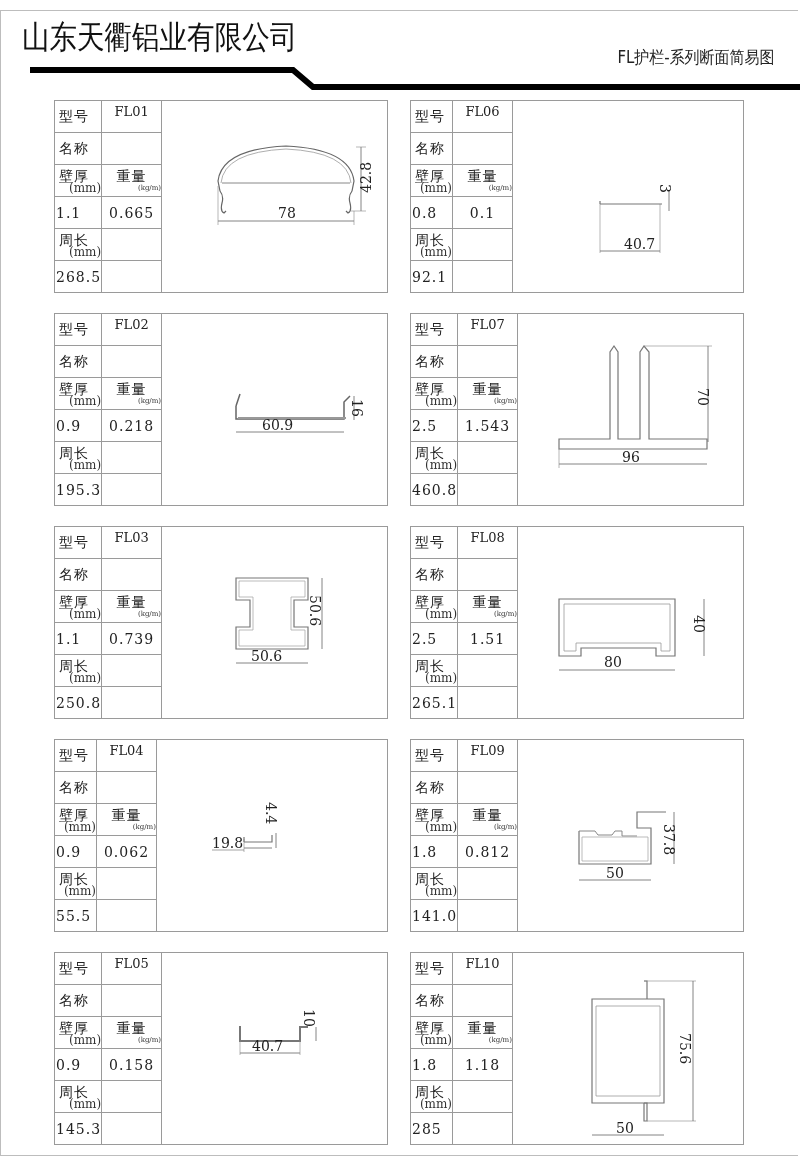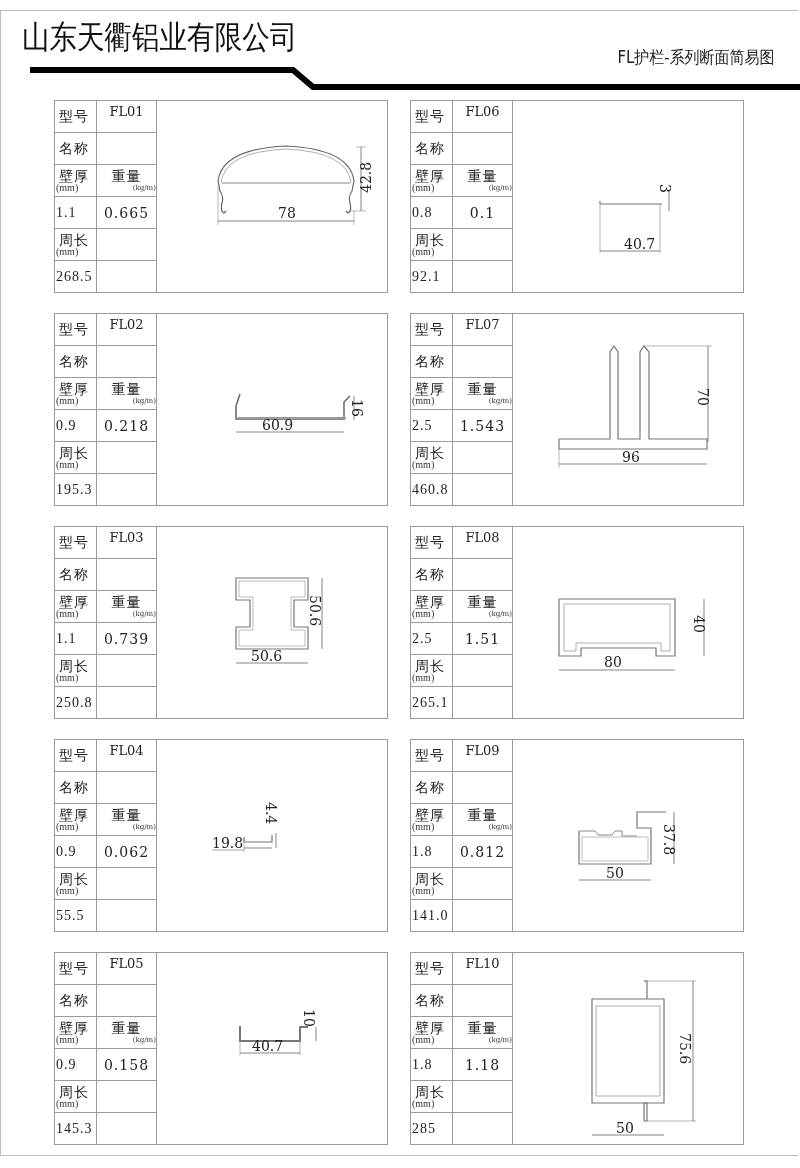--- a/index.html
+++ b/index.html
@@ -10,27 +10,27 @@
   .company { position: absolute; left: 22px; top: 16px; font-size: 32px; letter-spacing: 0px;
              font-family: "DejaVu Sans", "Liberation Sans", sans-serif; font-weight: normal; color: #111;
              transform: scaleX(0.86); transform-origin: left top; white-space: nowrap; }
   .subtitle { position: absolute; right: 26px; top: 46px; font-size: 17px; color: #222; white-space: nowrap;
               font-family: "DejaVu Sans", "Liberation Sans", sans-serif; transform: scaleX(0.88); transform-origin: right top; }
   .rule { position: absolute; left: 0; top: 0; width: 800px; height: 100px; pointer-events: none; }
 
   .panel { position: absolute; width: 334px; height: 193px; border: 1px solid #9a9a9a; box-sizing: border-box; background: #fff; }
   .panel table { position: absolute; left: 0; top: 0; border-collapse: collapse; height: 100%; }
   .panel td { border: 1px solid #9a9a9a; padding: 0; font-size: 14px; vertical-align: middle; height: 31px; }
-  .panel td.c1 { width: 40px; text-align: left; padding-left: 1px; font-family: Liberation Serif, serif; }
+  .panel td.c1 { width: 40px; text-align: left; padding-left: 1px; }
   .panel td.c2 { width: 59px; text-align: center; }
   .panel table tr:first-child td { border-top: none; }
   .panel table tr:last-child td { border-bottom: none; }
   .panel table td.c1 { border-left: none; }
   .lbl { font-size: 14px; letter-spacing: 1px; display: block; line-height: 15px; padding-left: 3px; }
-  .unit { display: block; font-size: 10px; line-height: 8px; text-align: left; color: #333; }
+  .unit { display: block; font-size: 12px; line-height: 8px; text-align: right; color: #333; }
   .unit2 { display: block; font-size: 7px; line-height: 8px; text-align: right; color: #333; }
   .lblc { font-size: 14px; letter-spacing: 1px; display: block; line-height: 15px; }
   .val { font-size: 14px; letter-spacing: 1px; text-align: center; }
   .code { font-size: 13px; letter-spacing: 0px; position: relative; top: -6px; }
   .drawing { position: absolute; left: 101px; top: 0; width: 231px; height: 191px; }
   .drawing svg { width: 100%; height: 100%; }
   .dim { font-family: "DejaVu Serif", "Liberation Serif", serif; font-size: 14px; fill: #222; }
 </style>
 </head>
 <body>

